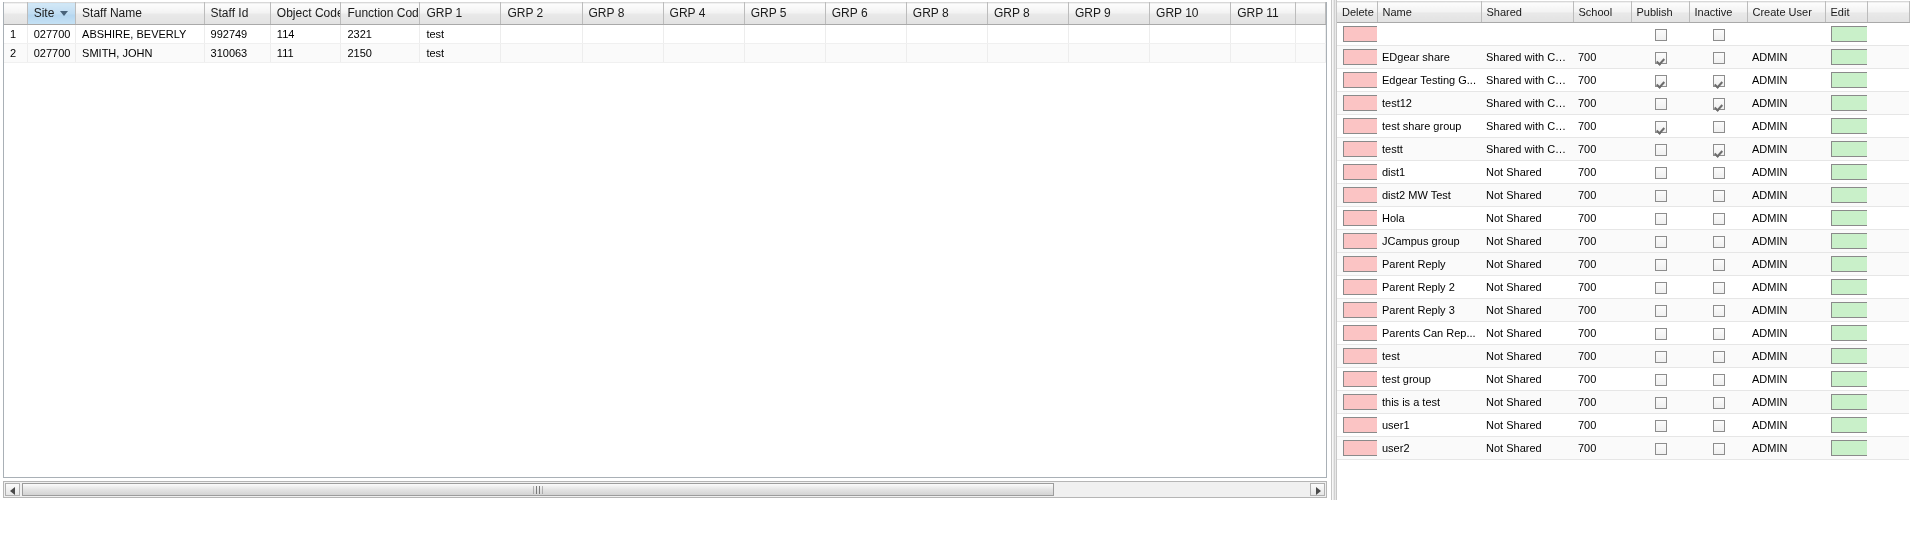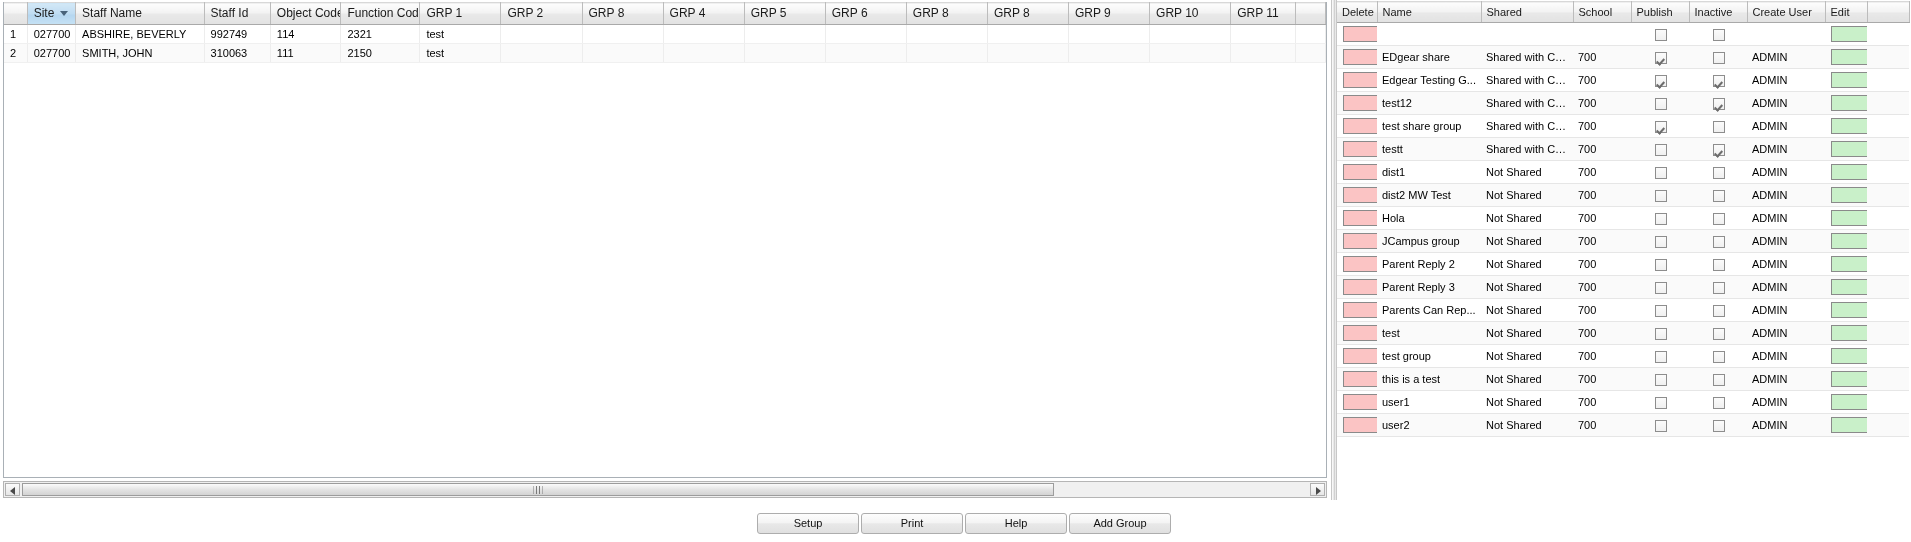--- a/index.html
+++ b/index.html
@@ -584,20 +584,35 @@
               <td>Not Shared</td>
               <td>700</td>
               <td class="ck-cell"><span class="ck"></span></td>
               <td class="ck-cell"><span class="ck"></span></td>
               <td>ADMIN</td>
               <td class="edit-cell">
                 <div class="edit-box"></div>
               </td>
               <td></td>
             </tr>
+            <tr class="alt">
+              <td class="del-cell">
+                <div class="del-box"></div>
+              </td>
+              <td>Parent Reply</td>
+              <td>Not Shared</td>
+              <td>700</td>
+              <td class="ck-cell"><span class="ck"></span></td>
+              <td class="ck-cell"><span class="ck"></span></td>
+              <td>ADMIN</td>
+              <td class="edit-cell">
+                <div class="edit-box"></div>
+              </td>
+              <td></td>
+            </tr>
             <tr>
               <td class="del-cell">
                 <div class="del-box"></div>
               </td>
               <td>Parent Reply 2</td>
               <td>Not Shared</td>
               <td>700</td>
               <td class="ck-cell"><span class="ck"></span></td>
               <td class="ck-cell"><span class="ck"></span></td>
               <td>ADMIN</td>
@@ -709,22 +724,14 @@
               <td class="edit-cell">
                 <div class="edit-box"></div>
               </td>
               <td></td>
             </tr>
           </tbody>
       </table>
     </div>
   </div>
 
-  <div id="bottom-bar">
-    <div id="btn-row">
-        <div class="btn">Setup</div>
-        <div class="btn">Print</div>
-        <div class="btn">Help</div>
-        <div class="btn">Add Group</div>
-      </div>
-  </div>
 
 </div>
 
 </body></html>

